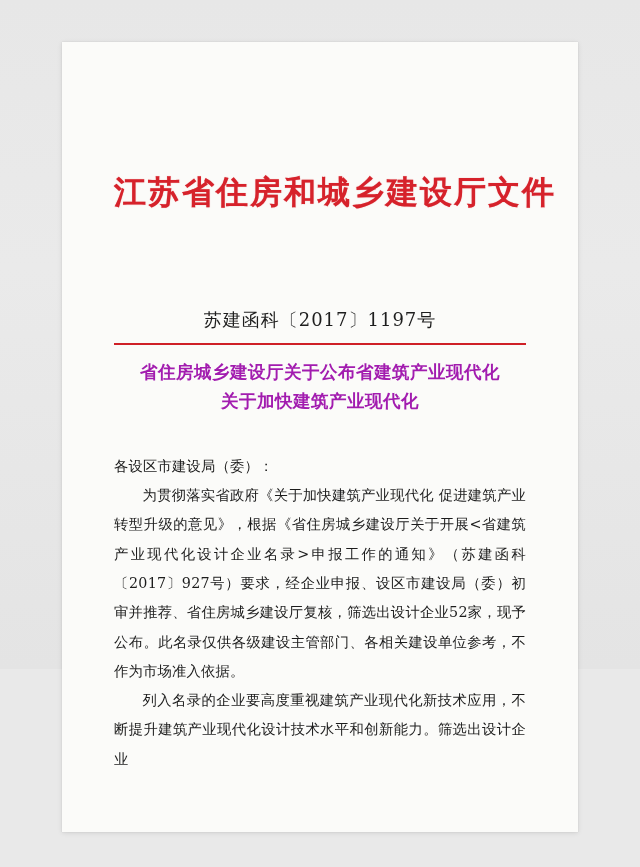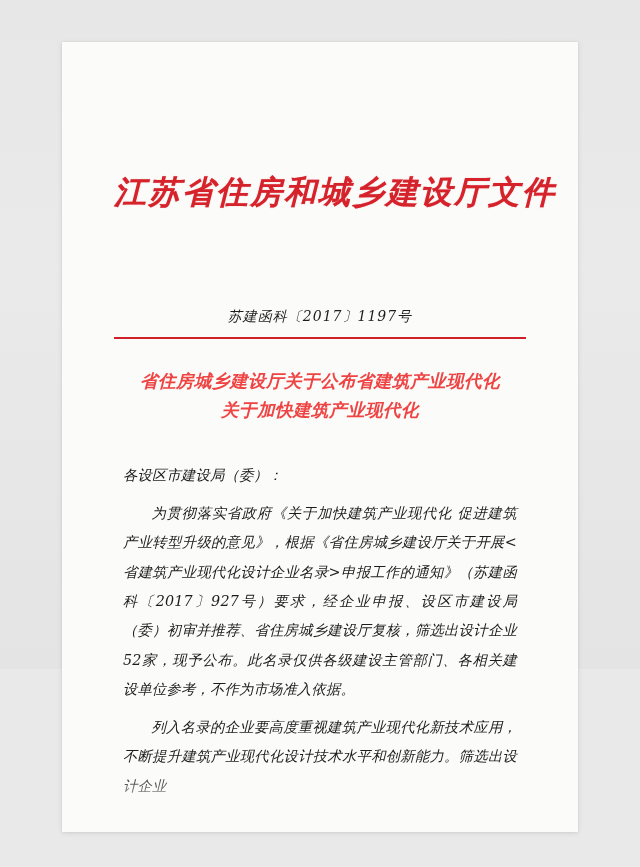--- a/index.html
+++ b/index.html
@@ -11,21 +11,20 @@
     height: 867px;
     background: #e9e9e9;
     font-family: "Liberation Serif", serif;
     overflow: hidden;
   }
   #page-wrap {
     position: relative;
     width: 640px;
     height: 669px;
     background: linear-gradient(180deg, #e7e7e7 0%, #eaeaea 40%, #e4e4e4 100%);
-    font-style: italic;
   }
   .doc-sheet {
     position: absolute;
     left: 62px;
     top: 42px;
     width: 516px;
     height: 790px;
     background: #fbfbf9;
     box-shadow: 0 1px 5px rgba(0,0,0,0.10), 0 0 1px rgba(0,0,0,0.12);
   }
@@ -46,56 +45,56 @@
     font-weight: bold;
     font-size: 32px;
     letter-spacing: 2px;
     line-height: 1.25;
     text-shadow: 0 0 1px rgba(214,34,43,0.45);
     white-space: nowrap;
   }
   .doc-number {
     margin-top: 96px;
     text-align: center;
-    font-size: 14px;
+    font-size: 18px;
     color: #1d1d1d;
     letter-spacing: 1px;
     font-family: "DejaVu Serif", "Liberation Serif", serif;
   }
   .red-rule {
     margin-top: 11px;
     height: 2px;
     background: #cf2027;
     width: 100%;
   }
   .doc-heading {
-    margin-top: 28px;
+    margin-top: 13px;
     text-align: center;
     font-size: 17.5px;
     font-weight: bold;
     line-height: 1.65;
-    color: #ef4444;
+    color: #a21caf;
     font-family: "DejaVu Serif", "Liberation Serif", serif;
     letter-spacing: 0.5px;
   }
   .doc-heading .line {
     display: block;
   }
   .doc-body {
     margin-top: 36px;
     font-size: 14.3px;
     line-height: 2.05;
     color: #1c1c1c;
     font-family: "DejaVu Serif", "Liberation Serif", serif;
     text-align: justify;
     text-justify: inter-ideograph;
     letter-spacing: 0.2px;
   }
   .doc-body p {
-    margin: 9px;
+    margin: 0;
   }
   .doc-body p.indent {
     text-indent: 2em;
   }
   .fade-bottom {
     position: absolute;
     left: 0;
     right: 0;
     bottom: 0;
     height: 60px;

